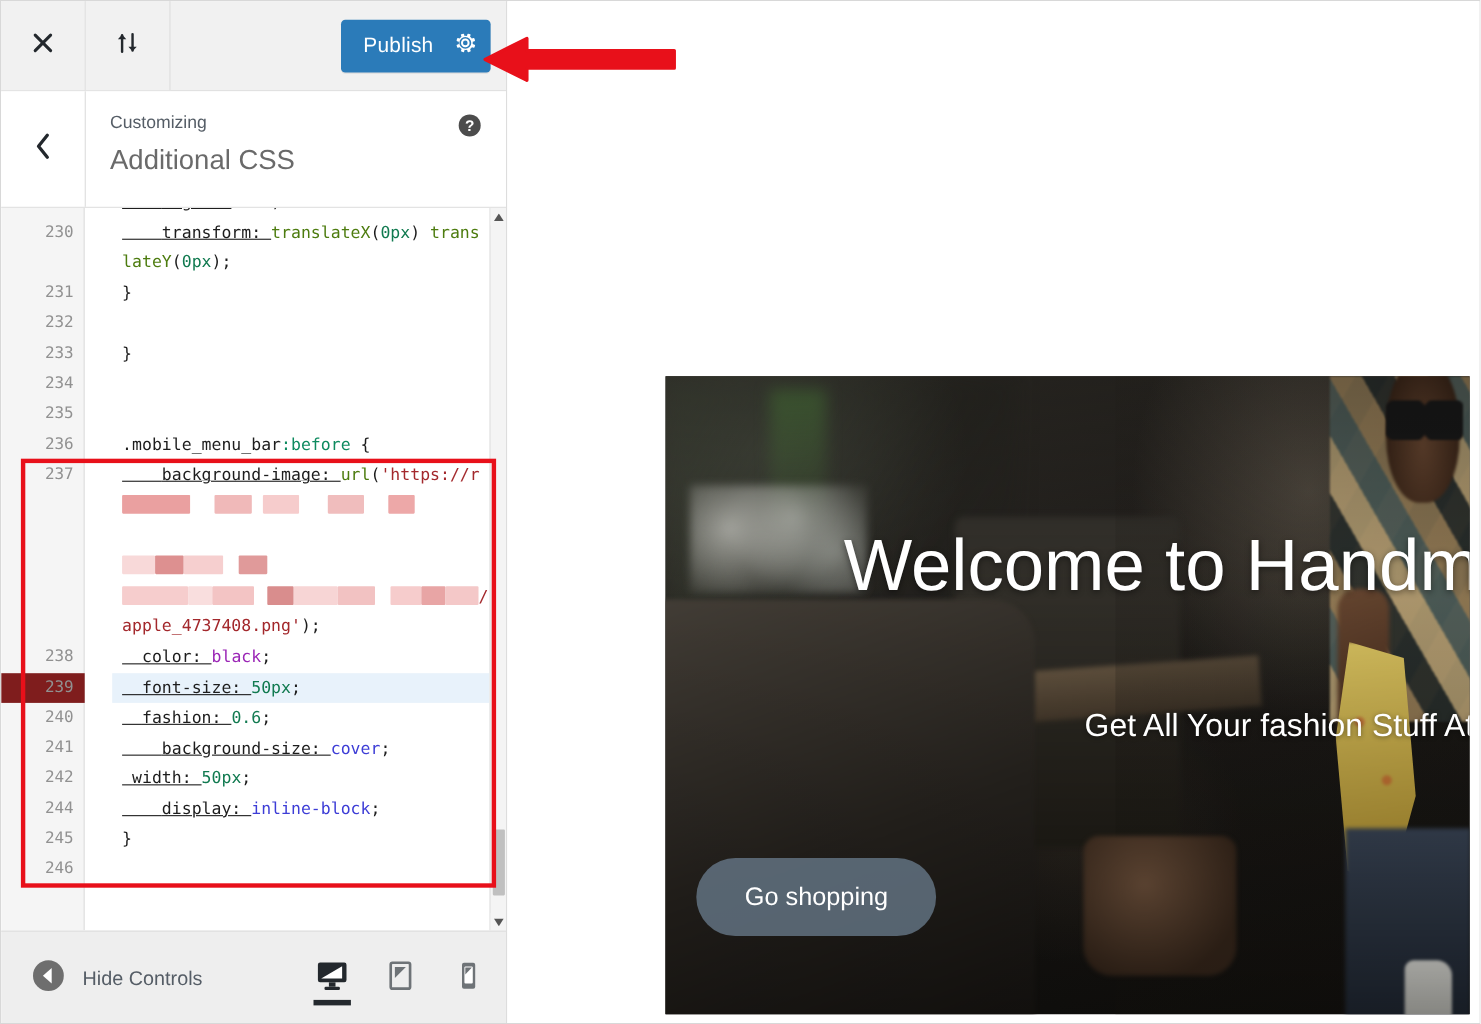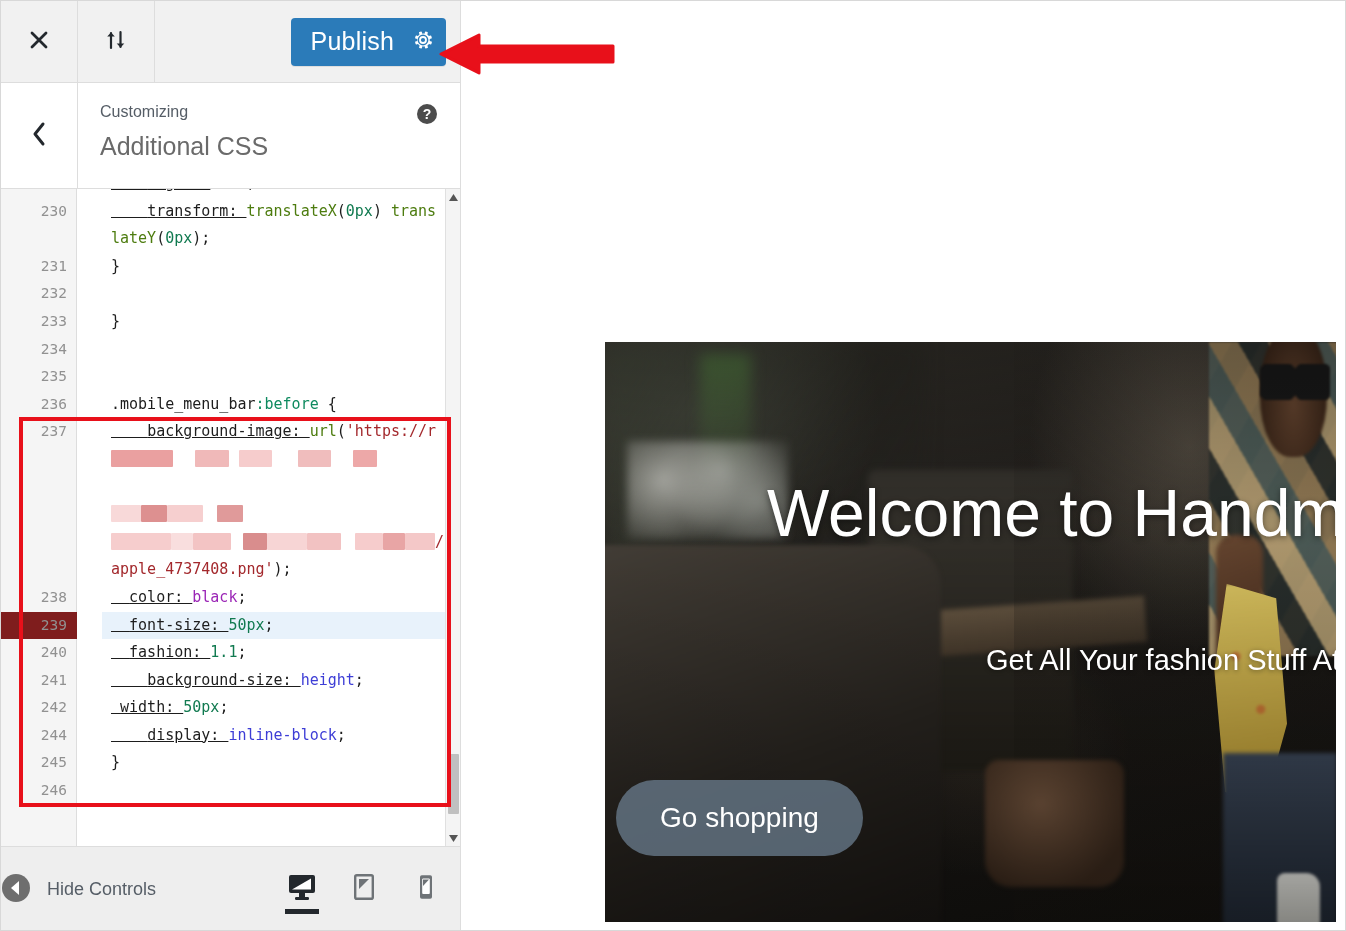--- a/index.html
+++ b/index.html
@@ -60,21 +60,21 @@
     align-items: center;
     height: 48px;
     background: #2b7bb9;
     border-radius: 4px;
     padding: 0 12px 0 20px;
     cursor: pointer;
     box-shadow: 0 1px 0 rgba(0,0,0,.08);
   }
   .publish-label {
     color: #ffffff;
-    font-size: 25px;
+    font-size: 19px;
     letter-spacing: .2px;
     padding-right: 18px;
   }
   .gear-ico { display: block; }
 
   
   .panel-head {
     position: relative;
     height: 106px;
     background: #ffffff;
@@ -228,20 +228,21 @@
     background: #eeeeee;
     border-top: 1px solid #dddddd;
     display: flex;
     align-items: center;
     flex: 0 0 auto;
     position: relative;
   }
   .hide-controls {
     display: flex;
     align-items: center;
+    padding-left: 28px;
     cursor: pointer;
   }
   .hc-label {
     font-size: 18px;
     color: #555d66;
     padding-left: 16px;
   }
   .devices {
     position: absolute;
     left: 270px; bottom: 0;
@@ -401,24 +402,24 @@
     position: absolute;
     left: 381px; top: 302px;
     color: #ffffff;
     font-size: 29px;
     font-weight: 400;
     white-space: nowrap;
     text-shadow: 0 1px 5px rgba(0,0,0,.45);
   }
   .hero-cta {
     position: absolute;
-    left: 11px; top: 438px;
+    left: 28px; top: 438px;
     background: rgba(104,122,138,.78);
     color: #ffffff;
-    font-size: 28px;
+    font-size: 23px;
     padding: 22px 44px;
     border-radius: 44px;
     cursor: pointer;
     white-space: nowrap;
   }
 
   
   .red-arrow {
     position: absolute;
     left: 432px; top: 28px;
@@ -532,25 +533,25 @@
             <div class="cl">
               <span class="ln">238</span>
               <span class="code"><span class="t-prop">  color: </span><span class="t-val">black</span><span class="t-punc">;</span></span>
             </div>
             <div class="cl active">
               <span class="ln">239</span>
               <span class="code"><span class="t-prop">  font-size: </span><span class="t-num">50px</span><span class="t-punc">;</span></span>
             </div>
             <div class="cl">
               <span class="ln">240</span>
-              <span class="code"><span class="t-prop">  fashion: </span><span class="t-num">1.1</span><span class="t-punc">;</span></span>
+              <span class="code"><span class="t-prop">  fashion: </span><span class="t-num">0.6</span><span class="t-punc">;</span></span>
             </div>
             <div class="cl">
               <span class="ln">241</span>
-              <span class="code"><span class="t-prop">    background-size: </span><span class="t-kw">height</span><span class="t-punc">;</span></span>
+              <span class="code"><span class="t-prop">    background-size: </span><span class="t-kw">cover</span><span class="t-punc">;</span></span>
             </div>
             <div class="cl">
               <span class="ln">242</span>
               <span class="code"><span class="t-prop"> width: </span><span class="t-num">50px</span><span class="t-punc">;</span></span>
             </div>
             <div class="cl">
               <span class="ln">244</span>
               <span class="code"><span class="t-prop">    display: </span><span class="t-kw">inline-block</span><span class="t-punc">;</span></span>
             </div>
             <div class="cl">

